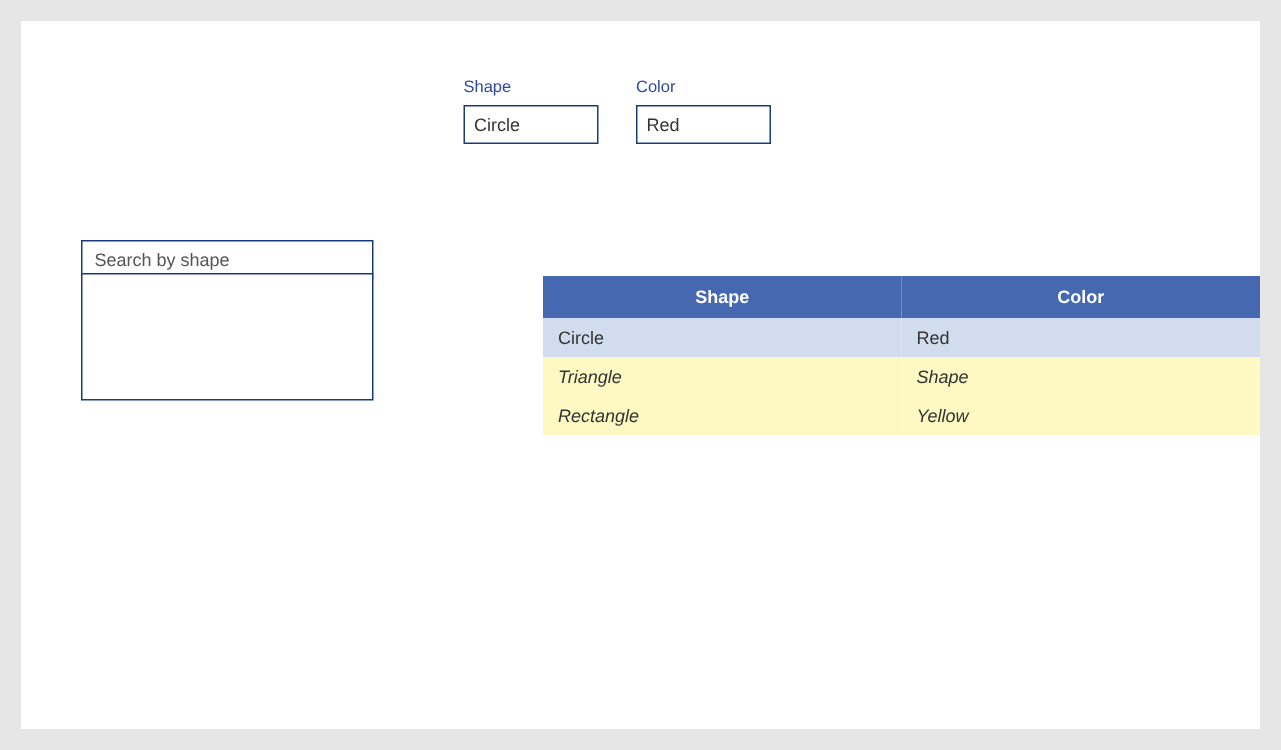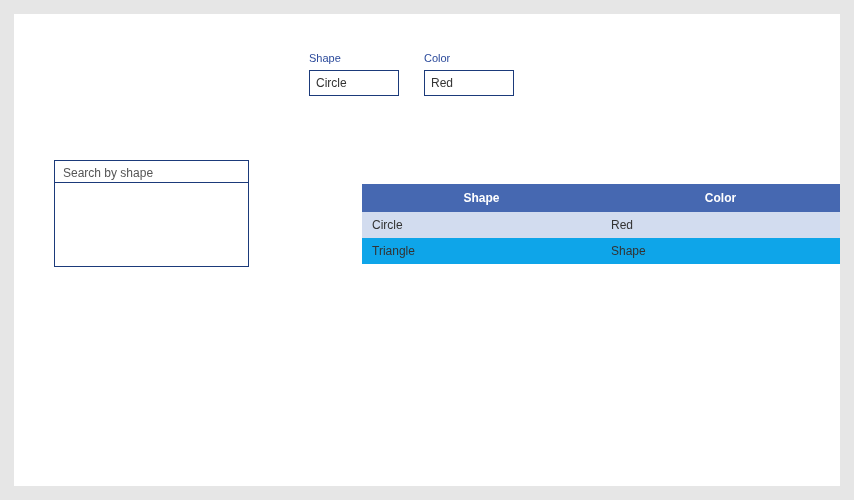--- a/index.html
+++ b/index.html
@@ -119,21 +119,22 @@
     .data-table tbody td {
       padding: 6px 10px;
       color: #333333;
       text-align: left;
       border: none;
     }
     .data-table tbody tr.selected td {
       background: #d2dcef;
     }
     .data-table tbody tr:not(.selected) td {
-      background: #0ea5e9;
+      background: #fef9c3;
+      font-style: italic;
     }
     .data-table th:first-child,
     .data-table td:first-child {
       width: 50%;
     }
   </style>
 </head>
 <body>
 
 <div class="frame">
@@ -164,17 +165,21 @@
       </thead>
       <tbody>
         <tr class="selected">
           <td>Circle</td>
           <td>Red</td>
         </tr>
         <tr>
           <td>Triangle</td>
           <td>Shape</td>
         </tr>
+        <tr>
+          <td>Rectangle</td>
+          <td>Yellow</td>
+        </tr>
       </tbody>
     </table>
 
   </div>
 </div>
 
 </body></html>

